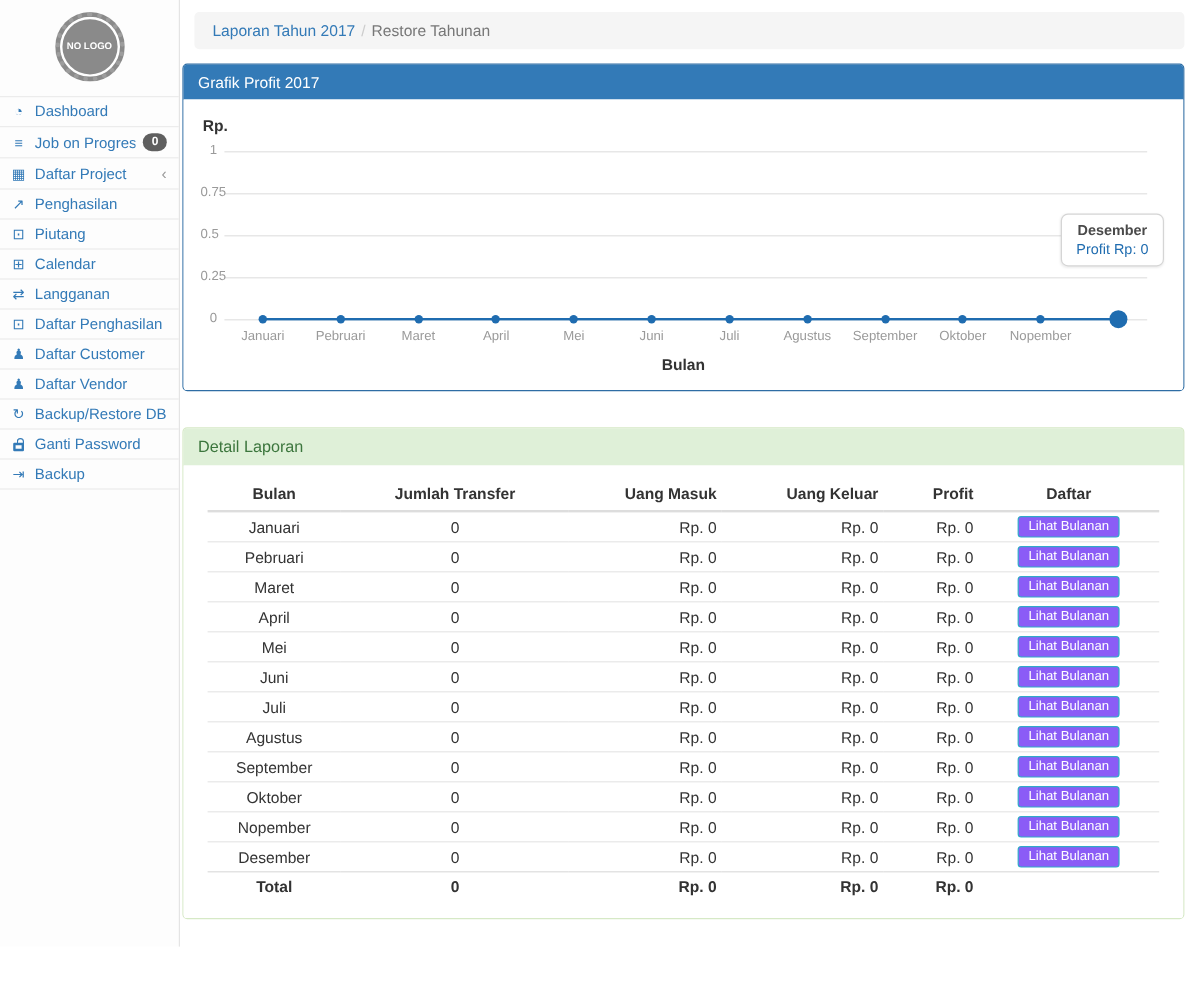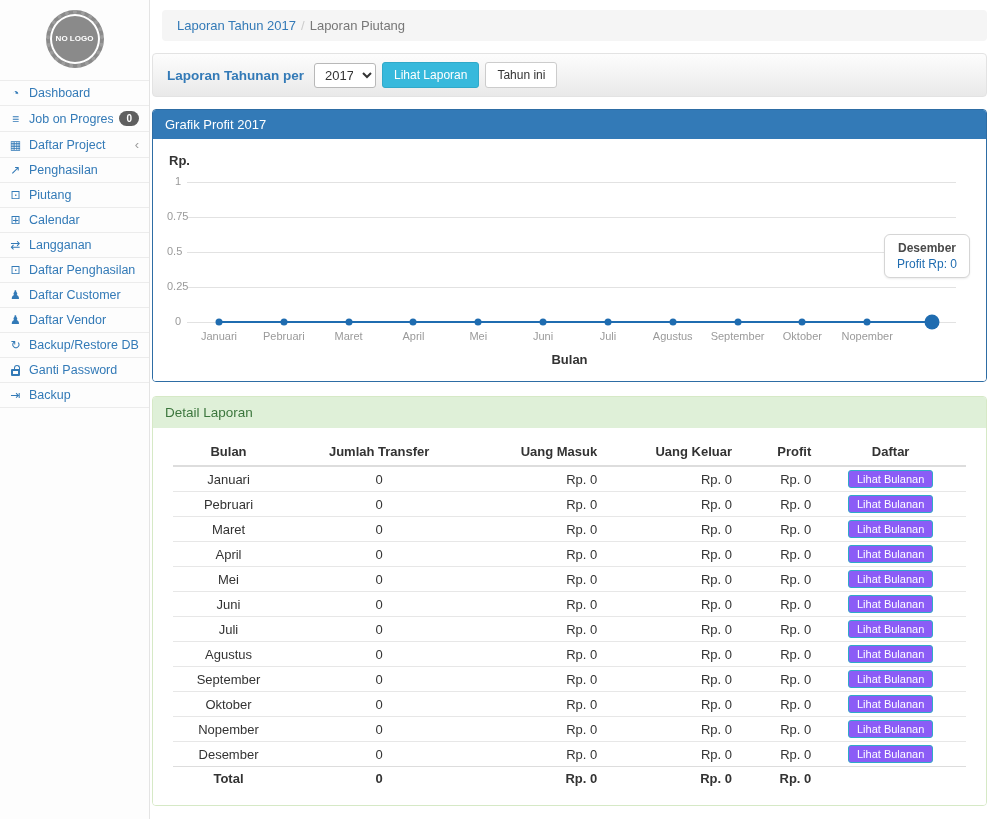--- a/index.html
+++ b/index.html
@@ -89,21 +89,21 @@
     margin:30px 0 6px 0; }
   .tooltip {
     position:absolute; right:2px; top:52px; background:#fff;
     border:1px solid #d5d5d5; border-radius:6px; padding:6px 12px;
     text-align:center; box-shadow:0 1px 2px rgba(0,0,0,0.08); z-index:5;
   }
   .tooltip-title { font-weight:bold; color:#4a4a4a; font-size:12px; margin-bottom:2px; }
   .tooltip-value { color:#1f6cb0; font-size:12px; }
 
   
-  .panel-success { border:1px solid #d6e9c6; margin-top:14px; }
+  .panel-success { border:1px solid #d6e9c6; margin-top:30px; }
   .panel-success .panel-heading {
     background:#dff0d8; color:#3c763d; padding:8px 12px; font-size:13.5px;
     border-radius:3px 3px 0 0;
   }
   .panel-success .panel-body { padding:10px 20px 14px; }
   table.report { width:100%; border-collapse:collapse; font-size:13px; }
   table.report th { font-weight:bold; padding:6px 4px; border-bottom:2px solid #ddd; }
   table.report td { padding:3px 4px; border-top:1px solid #e7e7e7; height:24px; }
   table.report tr:first-child td { border-top:none; }
   .al-c { text-align:center; } .al-r { text-align:right; }
@@ -176,29 +176,23 @@
         <div class="menu-item">
           <span class="menu-icon">⇥</span>
           <span class="menu-label">Backup</span>
         </div>
       </nav>
   </aside>
 
   <main class="content">
 
     <div class="breadcrumb">
-      <a href="#">Laporan Tahun 2017</a><span class="crumb-sep">/</span><span>Laporan Piutang</span>
+      <a href="#">Laporan Tahun 2017</a><span class="crumb-sep">/</span><span>Restore Tahunan</span>
     </div>
 
-    <div class="filter-bar">
-      <span class="filter-label">Laporan Tahunan per</span>
-      <select class="year-select" id="year-select"><option>2017</option></select>
-      <button class="btn btn-info">Lihat Laporan</button>
-      <button class="btn btn-default">Tahun ini</button>
-    </div>
 
     <section class="panel panel-primary">
       <div class="panel-heading">Grafik Profit 2017</div>
       <div class="panel-body">
         <div class="chart-wrap">
           <div class="chart-ylabel">Rp.</div>
           <div class="plot" id="plot">
             <div class="gridline" style="top: 0%;"></div>
               <div class="ytick" style="top: 0%;">1</div>
               <div class="gridline" style="top: 25%;"></div>

